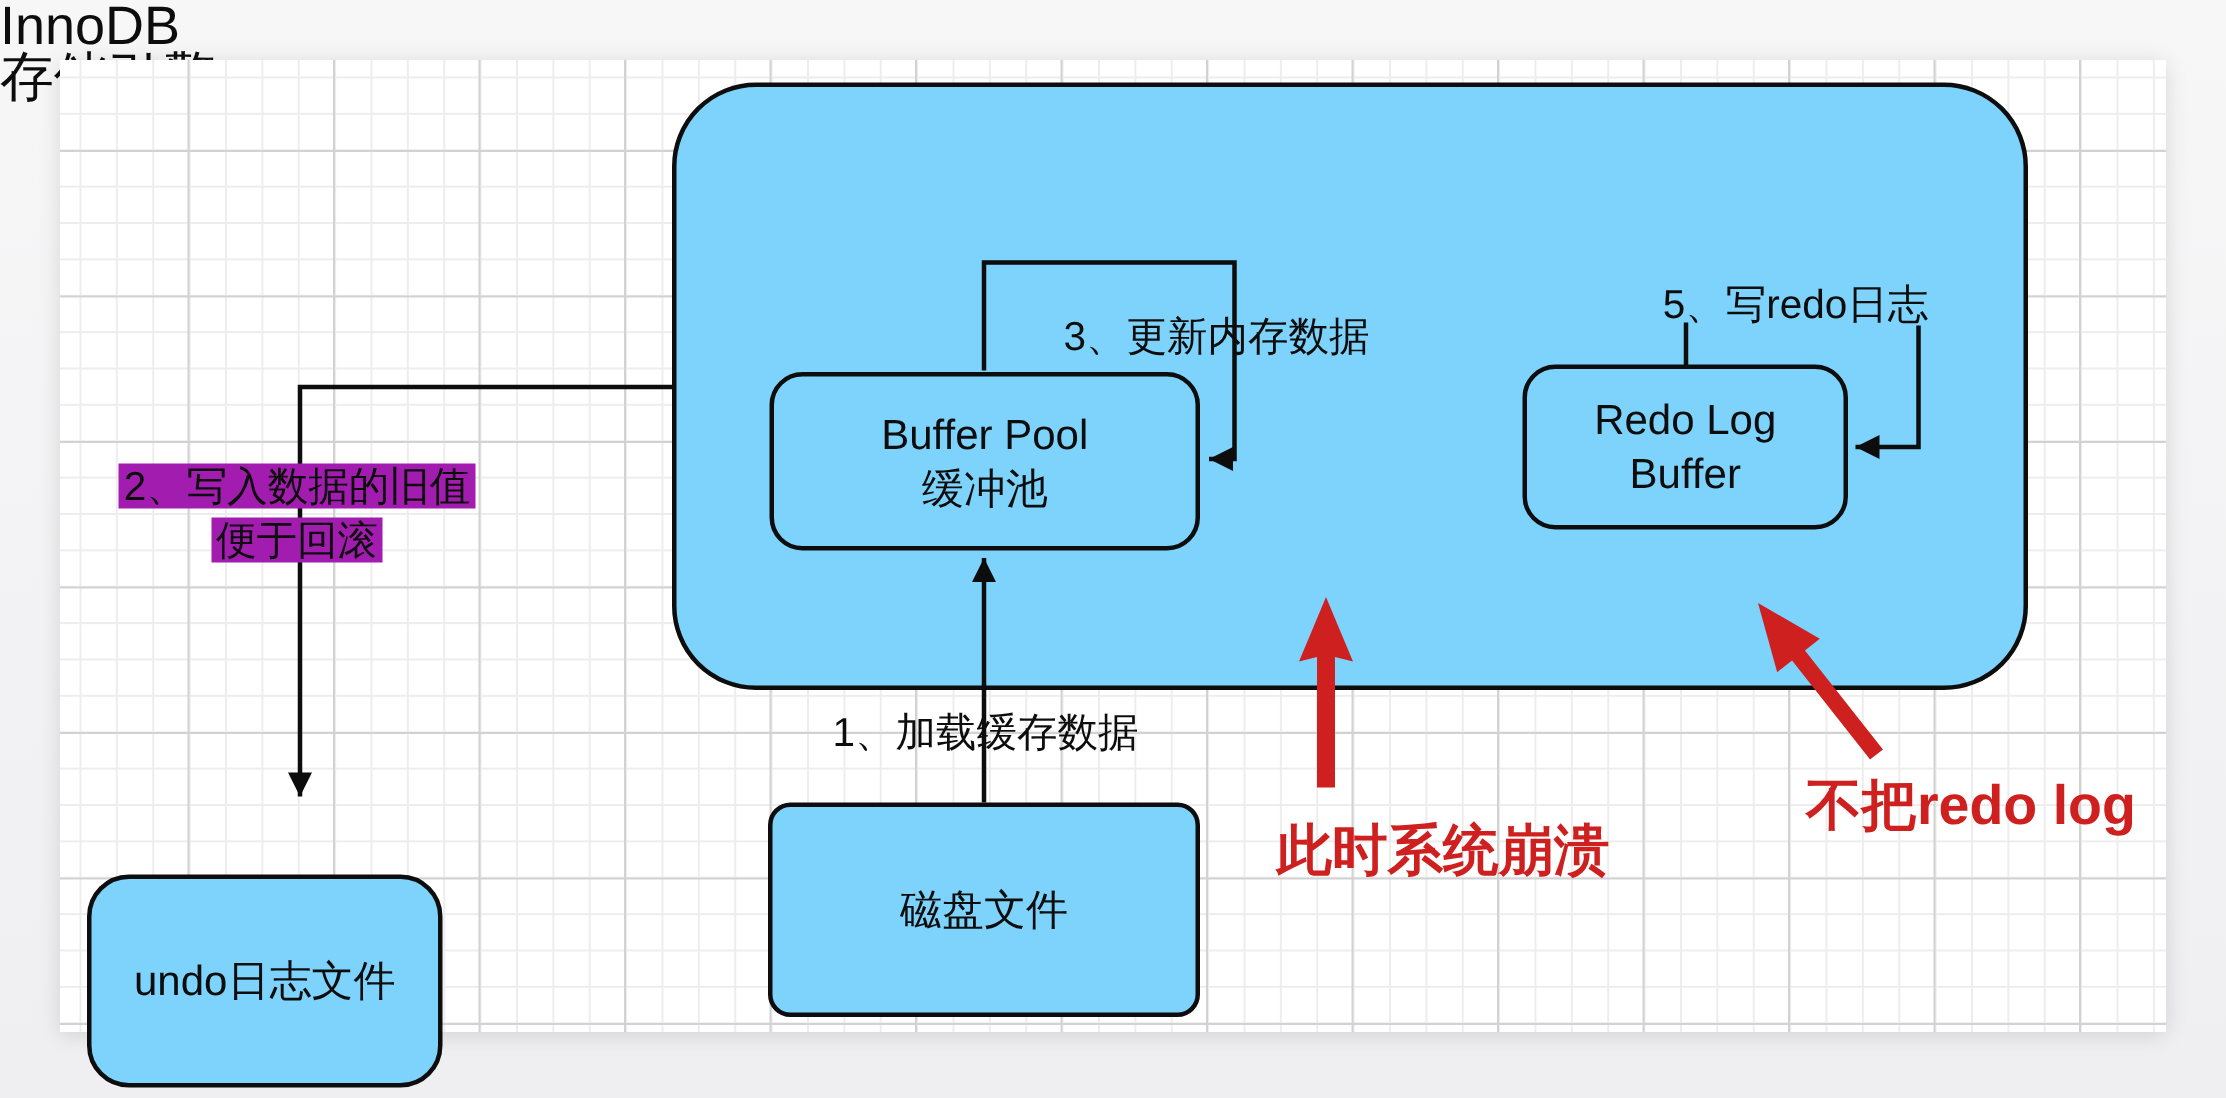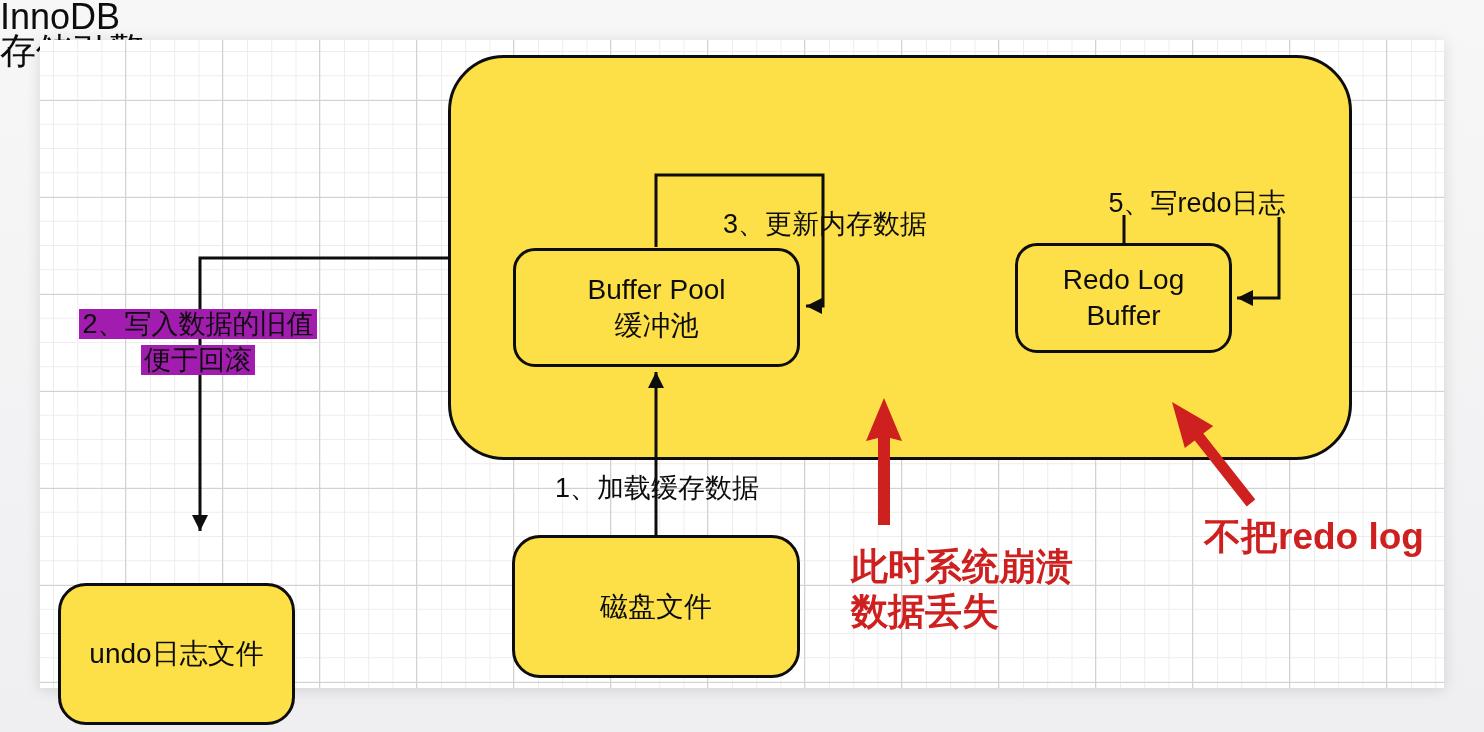--- a/index.html
+++ b/index.html
@@ -17,41 +17,41 @@
     background-image:
       linear-gradient(to right,#d2d2d2 1px,transparent 1px),
       linear-gradient(to bottom,#d2d2d2 1px,transparent 1px),
       linear-gradient(to right,#ededee 1px,transparent 1px),
       linear-gradient(to bottom,#ededee 1px,transparent 1px);
     background-size:97px 100%,100% 97px,24.25px 100%,100% 24.25px;
     background-position:85px 0,0 60px,13px 0,0 11px;
     box-shadow:0 2px 14px rgba(0,0,0,0.13);
   }
   .shape{
-    position:absolute;background:#fde047;border:3px solid #0d0d0d;
+    position:absolute;background:#7dd3fc;border:3px solid #0d0d0d;
     box-sizing:border-box;display:flex;flex-direction:column;
     align-items:center;justify-content:center;text-align:center;
   }
   .shape .bl{font-size:28px;line-height:36px;white-space:nowrap;}
   #box-innodb{left:448px;top:55px;width:904px;height:405px;border-radius:56px;border-width:3.5px;}
   #box-bp{left:513px;top:248px;width:287px;height:119px;border-radius:22px;}
   #box-redo{left:1015px;top:243px;width:217px;height:110px;border-radius:22px;align-items:center;}
   #box-undo{left:58px;top:535px;width:237px;height:142px;border-radius:28px;margin-top:48px;}
-  #box-disk{left:512px;top:535px;width:288px;height:143px;border-radius:28px;}
+  #box-disk{left:512px;top:535px;width:288px;height:143px;border-radius:15px;}
 
   #connectors{position:absolute;left:0;top:0;width:1484px;height:732px;z-index:6;pointer-events:none;}
   .conn{stroke:#0d0d0d;stroke-width:3;fill:none;}
   .redfill{fill:#cf2020;}
 
   .lbl{position:absolute;z-index:8;font-size:27px;line-height:36px;text-align:center;white-space:nowrap;}
   #title{left:649px;top:79px;width:250px;font-size:36px;line-height:34px;z-index:8;}
   #lbl-step1{left:532px;top:470px;width:250px;}
   #lbl-step2{left:43px;top:306px;width:310px;}
   #lbl-step2 span{background:#a21caf;padding:0 3px;}
-  #lbl-step3{left:700px;top:206px;width:250px;}
+  #lbl-step3{left:663px;top:206px;width:250px;text-align:right;}
   #lbl-step4{left:1072px;top:185px;width:250px;}
   .red-note{
     position:absolute;z-index:8;color:#cf2020;font-weight:700;
     font-size:37px;line-height:45px;text-align:left;white-space:nowrap;
   }
   #note-crash{left:851px;top:544px;}
   #note-commit{left:1204px;top:514px;}
   .z3{z-index:3;} .z4{z-index:4;}
 </style>
 </head>
@@ -109,19 +109,18 @@
   <div id="lbl-step1" class="lbl">1、加载缓存数据</div>
   <div id="lbl-step2" class="lbl">
     <div><span>2、写入数据的旧值</span></div>
     <div><span>便于回滚</span></div>
   </div>
   <div id="lbl-step3" class="lbl">3、更新内存数据</div>
   <div id="lbl-step4" class="lbl">5、写redo日志</div>
 
   <div id="note-crash" class="red-note">
     <div>此时系统崩溃</div>
-    <div>数据丢失</div>
   </div>
   <div id="note-commit" class="red-note">
     <div>不把redo log</div>
   </div>
 
 </div>
 
 </body></html>

